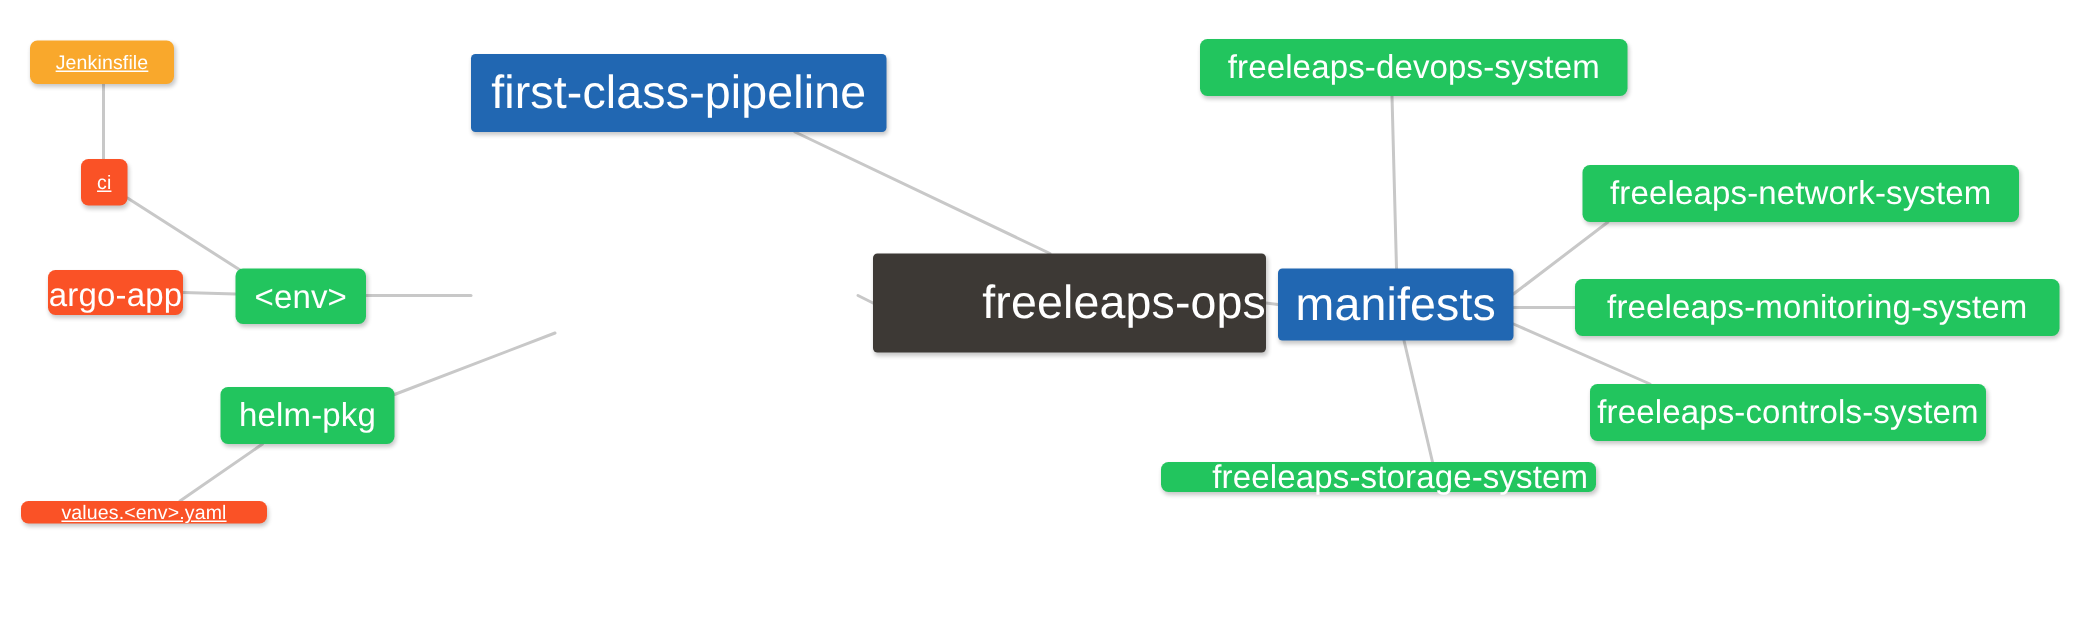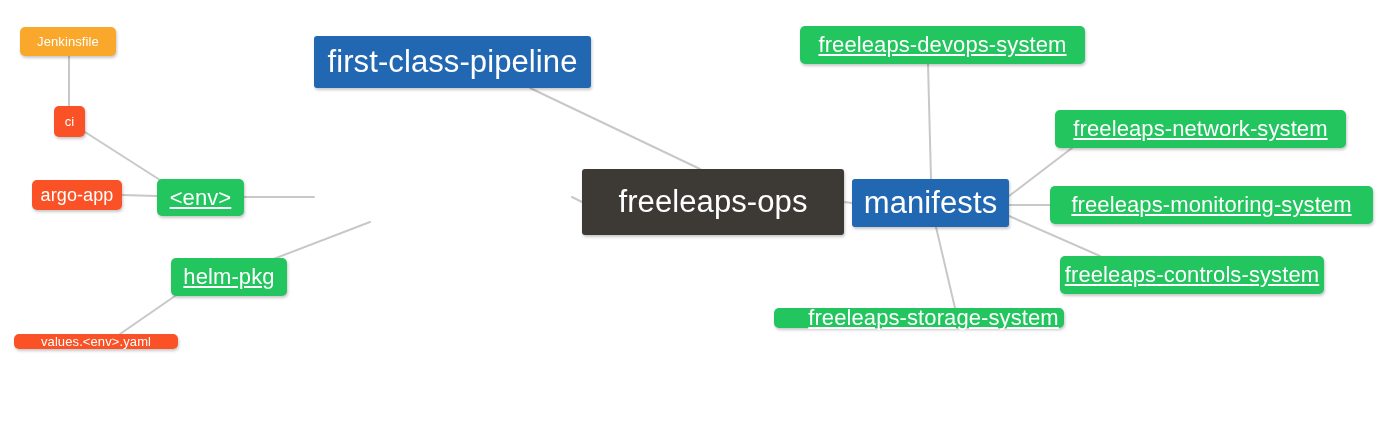--- a/index.html
+++ b/index.html
@@ -49,32 +49,31 @@
     border-radius: 3px;
     font-size: 31px;
   }
   .node-blue {
     background: #2167b2;
     border-radius: 3px;
     text-align: right;
   }
   .node-green {
     background: #22c55e;
-    text-decoration: underline;
   }
   .node-amber {
     background: #f9a82c;
   }
   .node-redorange {
     background: #fa5226;
   }
   .node-lvl1 { font-size: 31px; }
   .node-lvl2 { font-size: 22px; }
-  .node-lvl3 { font-size: 18px; }
-  .node-tiny { font-size: 13px; }
+  .node-lvl3 { font-size: 22px; align-items: flex-end; }
+  .node-tiny { font-size: 13px; text-decoration: underline; }
 </style>
 </head>
 <body>
 
 <div id="mindmap">
   <svg id="edge-layer" viewBox="0 0 1390 421" preserveAspectRatio="none">
       <line x1="572" y1="197" x2="582" y2="202" stroke="#c8c8c8" stroke-width="2" stroke-linecap="round"></line>
       <line x1="844" y1="202" x2="852" y2="203" stroke="#c8c8c8" stroke-width="2" stroke-linecap="round"></line>
       <line x1="530" y1="88" x2="700" y2="169" stroke="#c8c8c8" stroke-width="2" stroke-linecap="round"></line>
       <line x1="244" y1="197" x2="314" y2="197" stroke="#c8c8c8" stroke-width="2" stroke-linecap="round"></line>
@@ -82,33 +81,33 @@
       <line x1="85" y1="132" x2="160" y2="180" stroke="#c8c8c8" stroke-width="2" stroke-linecap="round"></line>
       <line x1="69" y1="56" x2="69" y2="106" stroke="#c8c8c8" stroke-width="2" stroke-linecap="round"></line>
       <line x1="263" y1="263" x2="370" y2="222" stroke="#c8c8c8" stroke-width="2" stroke-linecap="round"></line>
       <line x1="120" y1="334" x2="175" y2="296" stroke="#c8c8c8" stroke-width="2" stroke-linecap="round"></line>
       <line x1="931" y1="179" x2="928" y2="64" stroke="#c8c8c8" stroke-width="2" stroke-linecap="round"></line>
       <line x1="1009" y1="196" x2="1072" y2="148" stroke="#c8c8c8" stroke-width="2" stroke-linecap="round"></line>
       <line x1="1009" y1="205" x2="1050" y2="205" stroke="#c8c8c8" stroke-width="2" stroke-linecap="round"></line>
       <line x1="1009" y1="216" x2="1100" y2="256" stroke="#c8c8c8" stroke-width="2" stroke-linecap="round"></line>
       <line x1="936" y1="227" x2="955" y2="308" stroke="#c8c8c8" stroke-width="2" stroke-linecap="round"></line>
     </svg>
-<div class="node node-root node-lvl1" style="left: 582px; top: 169px; width: 262px; height: 66px;">
+<div class="node node-root node-lvl1" style="left: 582px; top: 169px; width: 262px; height: 66px; justify-content: flex-end;">
       <span>freeleaps-ops</span>
     </div>
     <div class="node node-blue node-lvl1" style="left: 852px; top: 179px; width: 157px; height: 48px;">
       <span>manifests</span>
     </div>
     <div class="node node-blue node-lvl1" style="left: 314px; top: 36px; width: 277px; height: 52px;">
       <span>first-class-pipeline</span>
     </div>
     <div class="node node-green node-lvl2" style="left: 157px; top: 179px; width: 87px; height: 37px;">
       <span>&lt;env&gt;</span>
     </div>
-    <div class="node node-green node-lvl2" style="left: 147px; top: 258px; width: 116px; height: 38px; margin-left: 24px;">
+    <div class="node node-green node-lvl2" style="left: 147px; top: 258px; width: 116px; height: 38px;">
       <span>helm-pkg</span>
     </div>
     <div class="node node-redorange node-tiny" style="left: 54px; top: 106px; width: 31px; height: 31px;">
       <span>ci</span>
     </div>
     <div class="node node-redorange node-lvl3" style="left: 32px; top: 180px; width: 90px; height: 30px;">
       <span>argo-app</span>
     </div>
     <div class="node node-amber node-tiny" style="left: 20px; top: 27px; width: 96px; height: 29px;">
       <span>Jenkinsfile</span>

